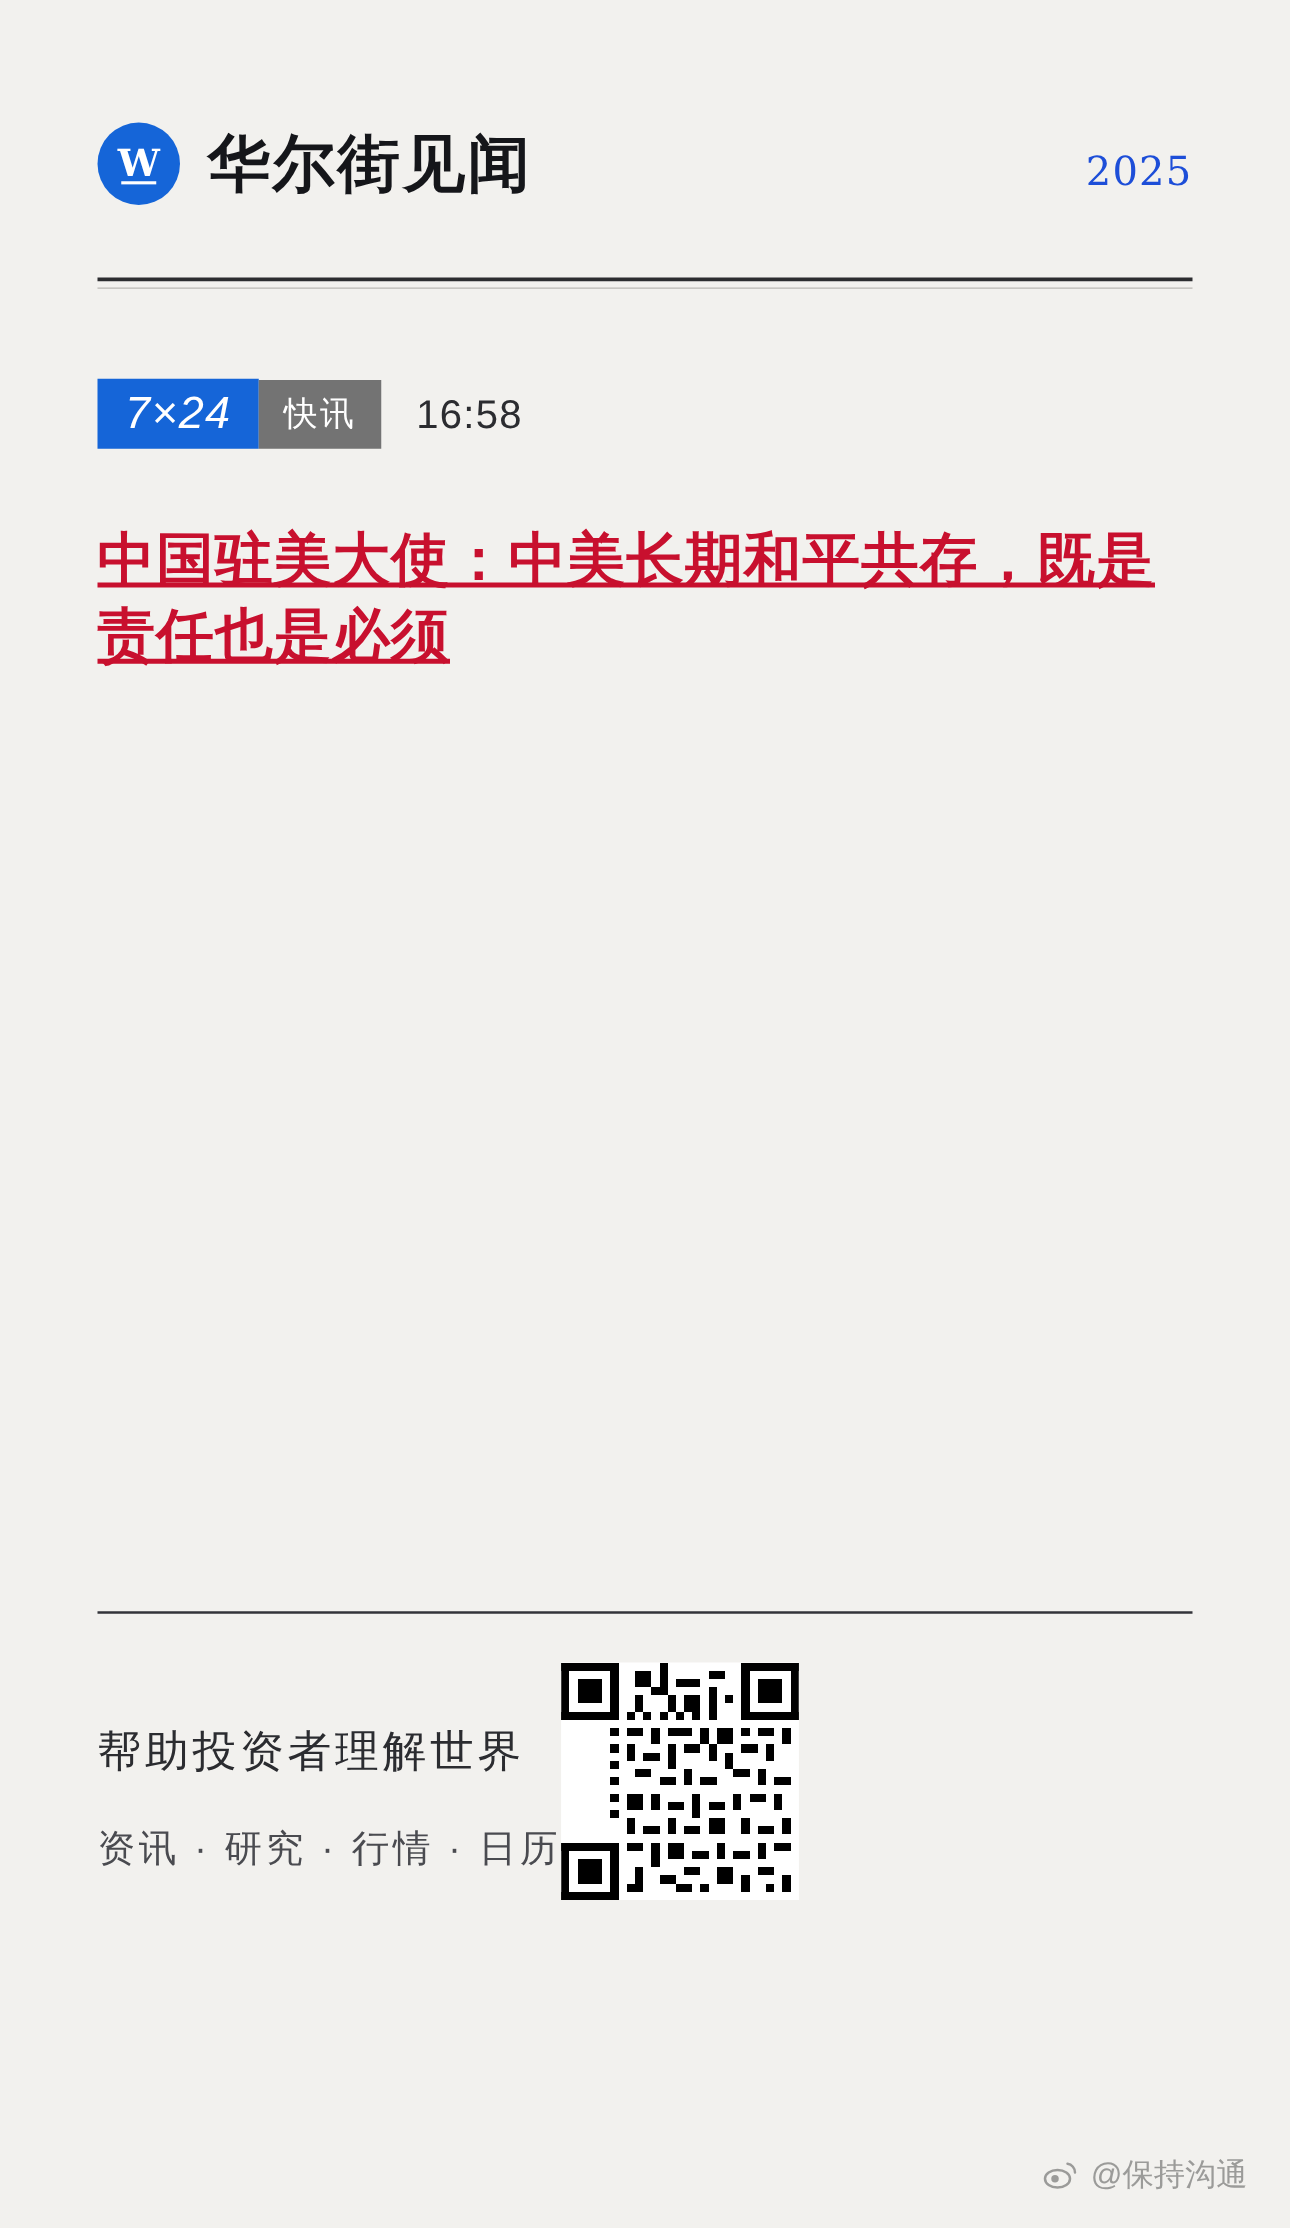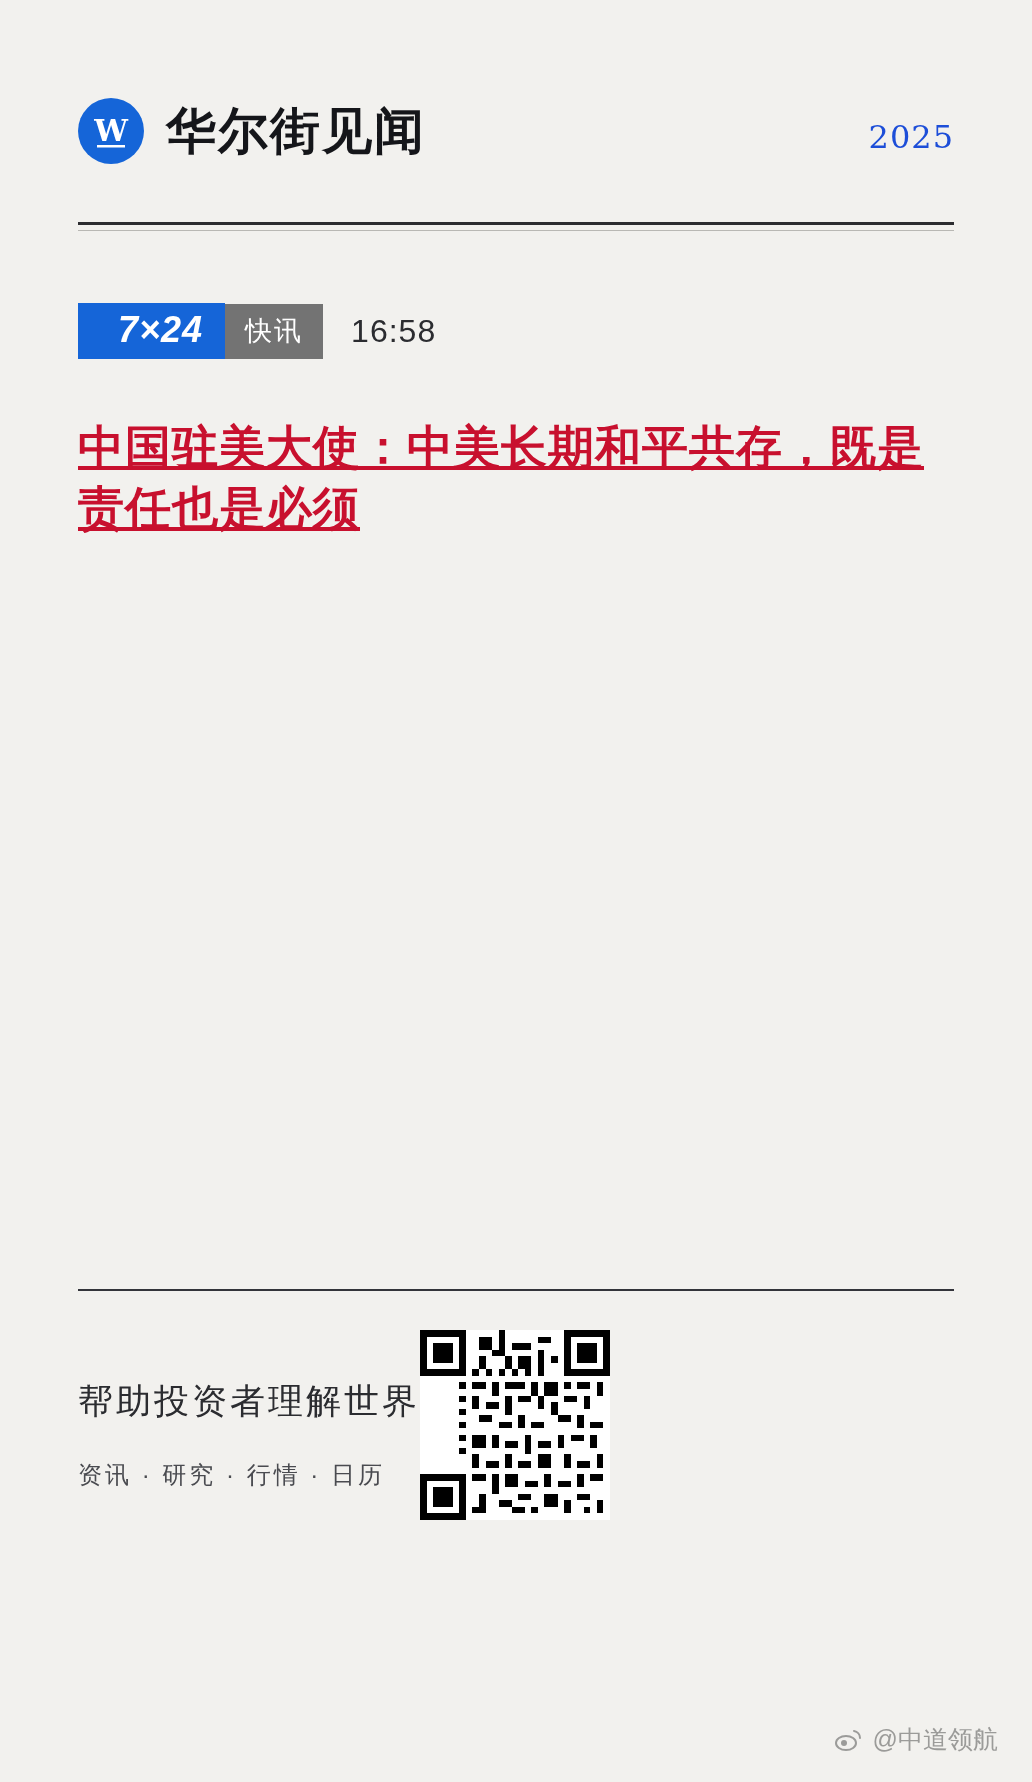--- a/index.html
+++ b/index.html
@@ -89,23 +89,23 @@
   .tagrow {
     display: flex;
     align-items: center;
     margin-top: 72px;
     gap: 0;
   }
   .tag-724 {
     background: #1565d8;
     color: #ffffff;
     font-style: italic;
-    font-weight: bold;
+    font-weight: normal;
     font-size: 36px;
-    padding: 9px 22px 11px 40px;
+    padding: 9px 22px 11px 22px;
     letter-spacing: 1px;
     line-height: 1;
   }
   .tag-kuaixun {
     background: #737373;
     color: #ffffff;
     font-size: 27px;
     padding: 14px 20px 14px 20px;
     line-height: 1;
     letter-spacing: 2px;
@@ -157,21 +157,21 @@
   .footer-texts {
     padding-top: 48px;
   }
   .slogan {
     font-size: 35px;
     color: #2b2c30;
     letter-spacing: 3px;
   }
   .subslogan {
     margin-top: 34px;
-    font-size: 24px;
+    font-size: 30px;
     color: #4a4b50;
     letter-spacing: 3px;
   }
   .qr {
     width: 190px;
     height: 190px;
     background: #ffffff;
     padding: 0;
   }
   .qr svg { display: block; }
@@ -337,16 +337,16 @@
       </svg>
     </div>
   </div>
 
   <div class="watermark">
     <svg class="wb-icon" viewBox="0 0 30 30" aria-hidden="true">
       <ellipse cx="13" cy="18" rx="10" ry="7" fill="none" stroke="#9b9b99" stroke-width="2"></ellipse>
       <circle cx="11" cy="18" r="3" fill="#9b9b99"></circle>
       <path d="M21 6 a7 7 0 0 1 6 7" fill="none" stroke="#9b9b99" stroke-width="2" stroke-linecap="round"></path>
     </svg>
-    <span>@中道领航</span>
+    <span>@保持沟通</span>
   </div>
 
 </div>
 
 </body></html>

